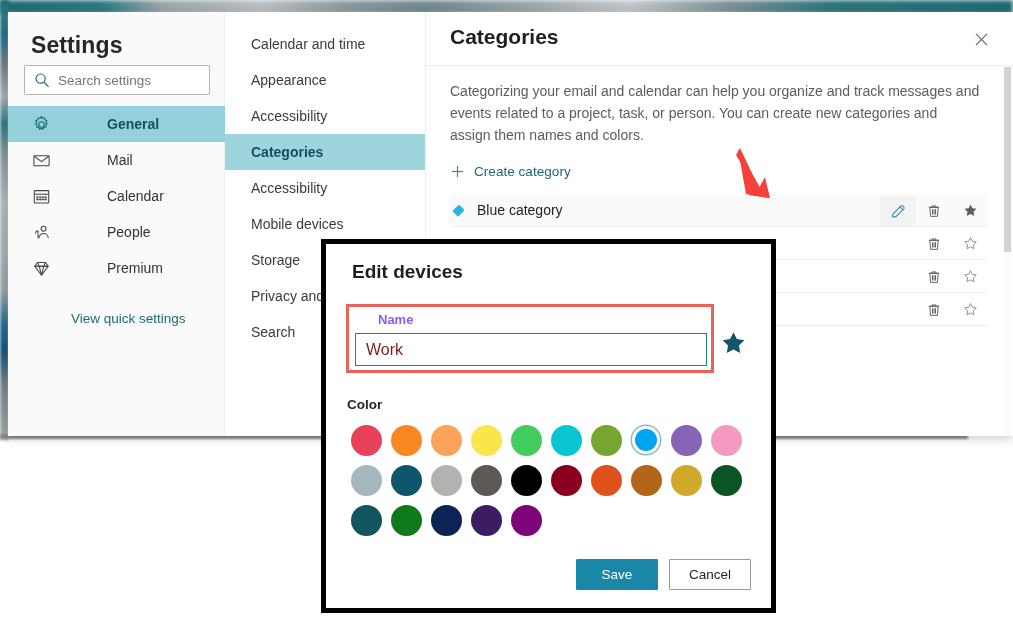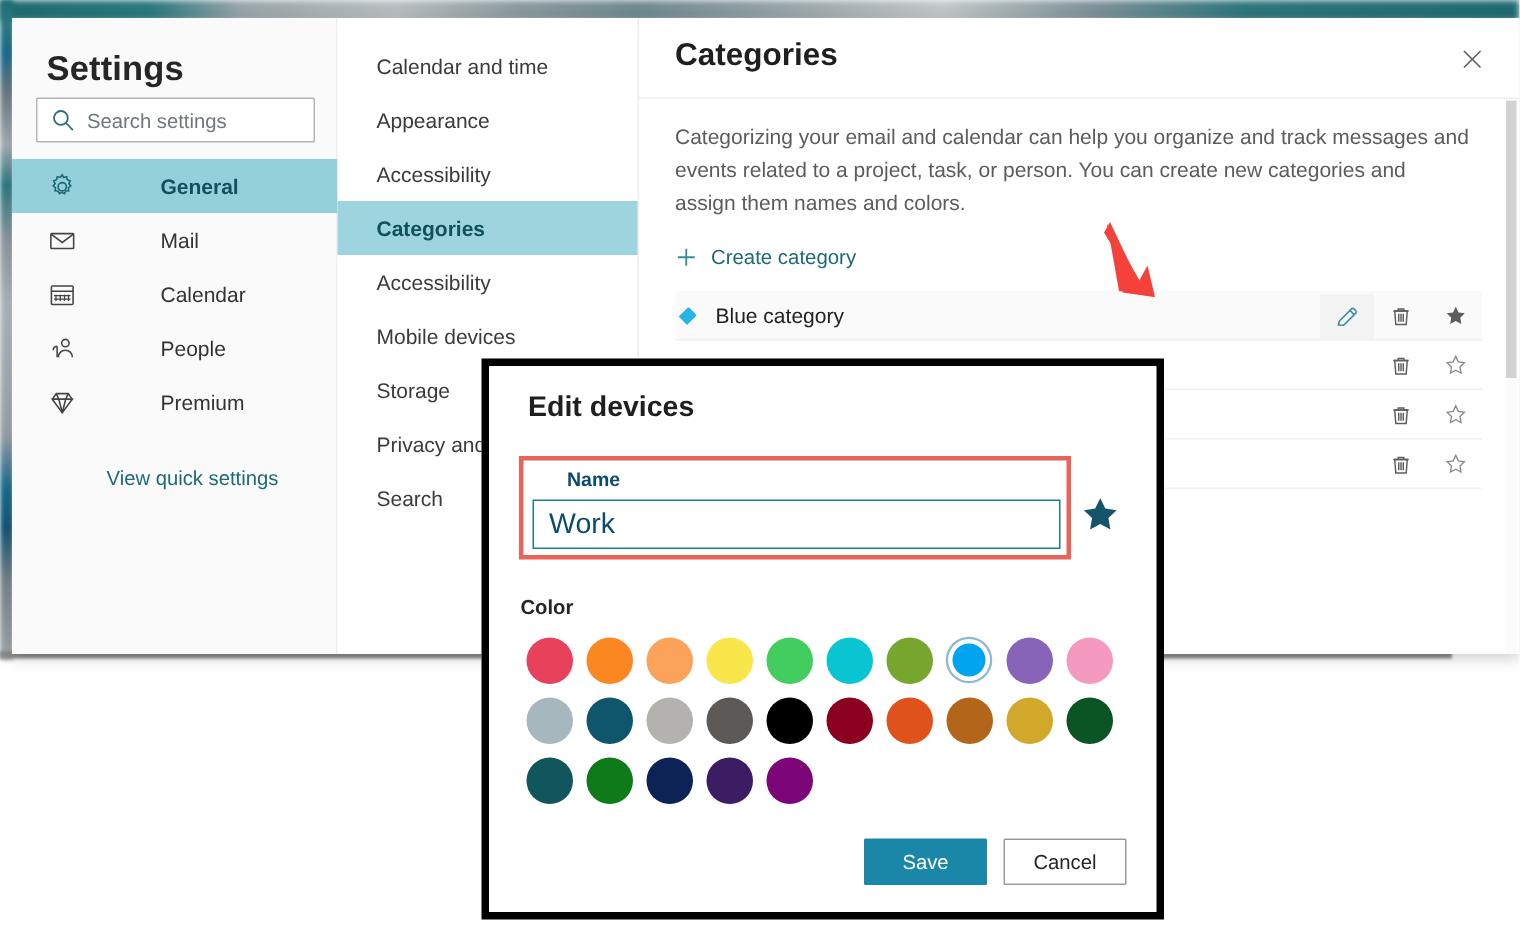--- a/index.html
+++ b/index.html
@@ -138,26 +138,26 @@
   }
   .dlg-title {
     position: absolute; left: 26px; top: 17px;
     font-size: 19px; color: #1f1f1f; font-weight: 600;
   }
   .name-outline {
     position: absolute; left: 20px; top: 60px; width: 368px; height: 69px;
     border: 3px solid #e8635a;
   }
   .name-label {
-    position: absolute; left: 7px; top: 5px; font-size: 13px; color: #0c4a6e; font-weight: 600; padding-left: 22px;
+    position: absolute; left: 7px; top: 5px; font-size: 13px; color: #8b5cf6; font-weight: 600; padding-left: 22px;
   }
   .name-input {
     position: absolute; left: 6px; top: 26px; width: 352px; height: 33px;
     border: 1.5px solid #1a7f8e; background: #fff;
-    font-size: 19px; color: #0c4a6e; padding: 6px 10px;
+    font-size: 16px; color: #7f1d1d; padding: 6px 10px;
     font-family: "Liberation Sans", sans-serif; outline: none;
   }
   .fav-star {
     position: absolute; left: 394px; top: 86px; width: 27px; height: 27px; color: #14556b; cursor: pointer;
   }
 
   .color-label {
     position: absolute; left: 21px; top: 153px; font-size: 13.5px; color: #262626; font-weight: 600;
   }
   .swatch-grid {

